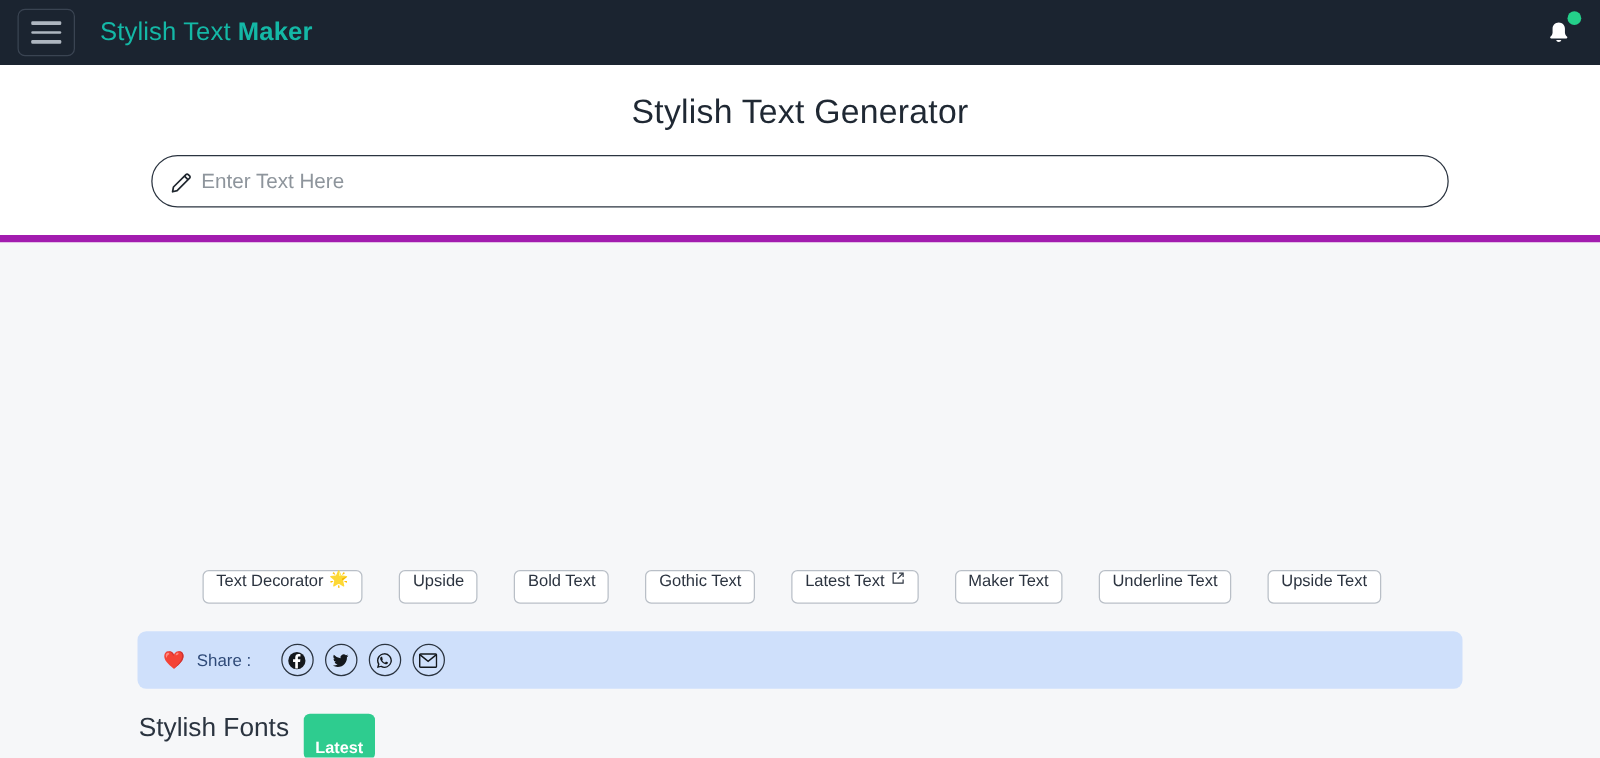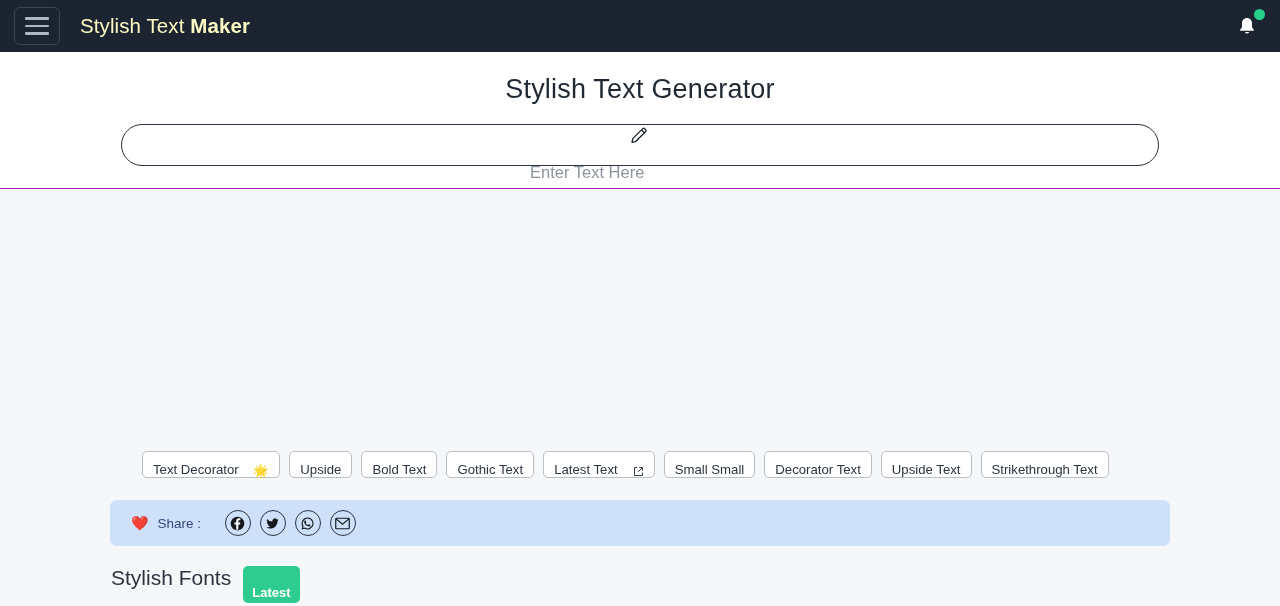--- a/index.html
+++ b/index.html
@@ -31,21 +31,21 @@
     cursor: pointer;
     padding: 0;
   }
   .hamburger span {
     display: block;
     width: 24px; height: 2.5px;
     background: #aeb6c0;
     border-radius: 1px;
   }
   .brand {
-    color: #fef9c3;
+    color: #14b8a6;
     font-size: 20.5px;
     margin-left: 20px;
     letter-spacing: .1px;
     white-space: nowrap;
   }
   .brand b { font-weight: 700; }
   .brand .light { font-weight: 400; }
 
   .bell-wrap {
     margin-left: auto;
@@ -61,21 +61,21 @@
     width: 11px; height: 11px;
     border-radius: 50%;
     background: #24d08a;
   }
 
   
   .hero {
     background: #ffffff;
     padding-top: 6px;
     padding-bottom: 22px;
-    border-bottom: 1px solid #a21caf;
+    border-bottom: 6px solid #a21caf;
   }
   .page-title {
     text-align: center;
     font-size: 27px;
     font-weight: 400;
     color: #1f2833;
     margin: 0;
     padding: 16px 0 0 0;
     letter-spacing: .2px;
   }
@@ -86,22 +86,21 @@
   }
   .search-box {
     width: 1038px;
     height: 42px;
     border: 1.6px solid #2b3440;
     border-radius: 21px;
     background: #fff;
     display: flex;
     align-items: center;
     padding: 0 14px;
-    gap: 18px;
-    flex-direction: column;
+    gap: 2px;
   }
   .pencil-icon { flex: 0 0 auto; display: block; margin-right: 2px; }
   .text-input {
     border: none;
     outline: none;
     flex: 1;
     font-size: 16.5px;
     color: #23292f;
     background: transparent;
     font-family: "Liberation Sans", sans-serif;
@@ -123,25 +122,26 @@
   }
   .chip {
     background: #ffffff;
     border: 1px solid #b9bfc7;
     border-radius: 5px;
     height: 27px;
     padding: 0 10px;
     font-size: 13.2px;
     color: #2c3440;
     display: inline-flex;
-    align-items: flex-end;
-    gap: 15px;
+    align-items: flex-start;
+    gap: 5px;
     cursor: pointer;
     white-space: nowrap;
     font-family: "Liberation Sans", sans-serif;
+    margin-left: 20px;
   }
   .chip .sparkle { font-size: 12.5px; line-height: 1; }
   .ext-icon { display: block; }
 
   
   .share-bar {
     margin: 22px auto 0 auto;
     width: 1060px;
     height: 46px;
     background: #cfe0fb;
@@ -272,35 +272,32 @@
     <button class="chip">
       <span>Latest Text</span>
       <svg class="ext-icon" width="11" height="11" viewBox="0 0 16 16">
         <path d="M6.3 2.2H2.2v11.6h11.6V9.6" fill="none" stroke="#2c3440" stroke-width="1.4"></path>
         <path d="M9.2 2.2h4.6v4.6" fill="none" stroke="#2c3440" stroke-width="1.4"></path>
         <path d="M13.4 2.6 7.4 8.6" fill="none" stroke="#2c3440" stroke-width="1.4"></path>
       </svg>
     </button>
 
     <button class="chip">
-      <span>Small Small</span>
-    </button>
-
-    <button class="chip">
-      <span>Decorator Text</span>
+      <span>Maker Text</span>
+    </button>
+
+    <button class="chip">
+      <span>Underline Text</span>
     </button>
 
     <button class="chip">
       <span>Upside Text</span>
     </button>
 
 
-    <button class="chip">
-      <span>Strikethrough Text</span>
-    </button>
   </div>
 
   <div class="share-bar">
     <span class="heart">❤️</span>
     <span class="share-label">Share :</span>
 
     <button class="soc">
       <svg width="15" height="15" viewBox="0 0 24 24">
         <circle cx="12" cy="12" r="11" fill="#14181d"></circle>
         <path d="M13.3 22v-8.4h2.8l.4-3.3h-3.2V8.2c0-.9.3-1.6 1.6-1.6h1.7V3.7c-.3 0-1.3-.1-2.5-.1-2.5 0-4.2 1.5-4.2 4.3v2.4H7.1v3.3h2.8V22z" fill="#ffffff"></path>

